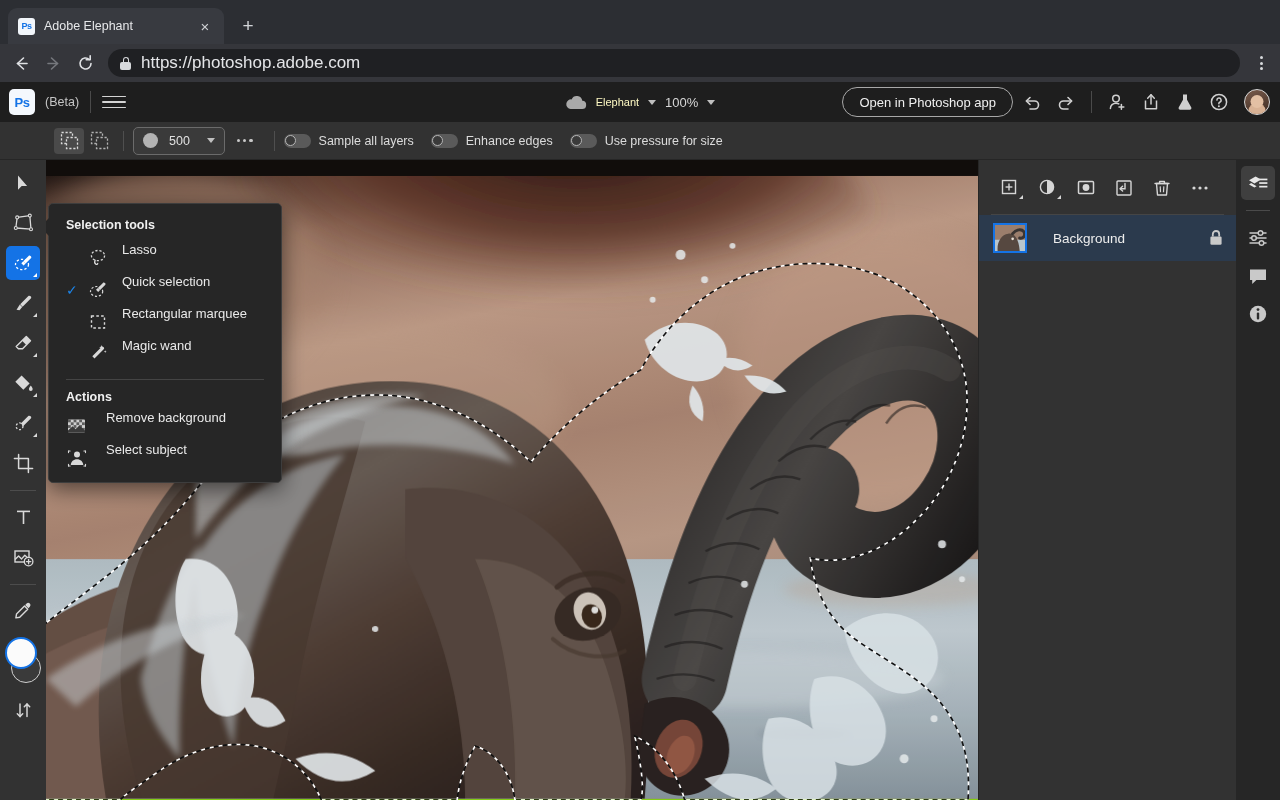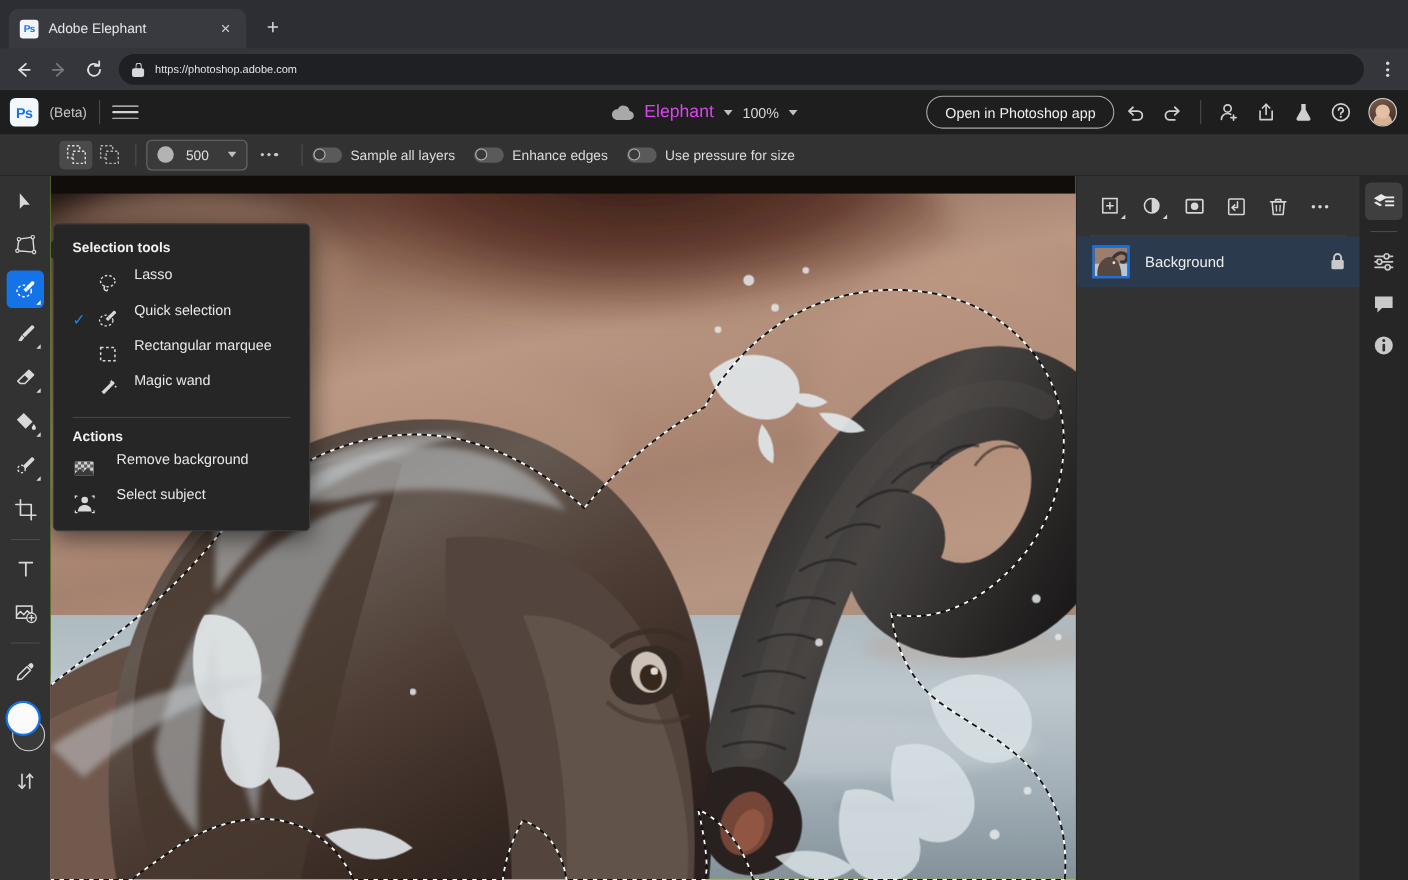--- a/index.html
+++ b/index.html
@@ -33,21 +33,21 @@
     align-items: center; justify-content: center; color: #d2d4d8; font-size: 19px; border-radius: 50%; }
 
   .navbar { height: 38px; background: #35363b; display: flex; align-items: center; padding: 0 6px; gap: 2px; }
   .navbtn { width: 30px; height: 30px; display: flex; align-items: center; justify-content: center;
     color: #dfe1e4; border-radius: 50%; }
   .navbtn.disabled { color: #76787d; }
   .omnibox {
     flex: 1 1 auto; height: 28px; background: #1f2023; border-radius: 14px;
     display: flex; align-items: center; padding: 0 12px; gap: 10px; margin: 0 6px;
   }
-  .omnibox .url { font-size: 10px; color: #e4e5e8; }
+  .omnibox .url { font-size: 17px; color: #e4e5e8; }
   .lock { width: 11px; height: 13px; position: relative; flex: 0 0 auto; }
   .lock .body { position: absolute; bottom: 0; left: 0; width: 11px; height: 8px; background: #d6d8db; border-radius: 2px; }
   .lock .shackle { position: absolute; top: 0; left: 2.5px; width: 6px; height: 6px;
     border: 1.6px solid #d6d8db; border-bottom: none; border-radius: 3px 3px 0 0; }
   .kebab { width: 26px; height: 28px; display: flex; flex-direction: column; align-items: center;
     justify-content: center; gap: 2.5px; }
   .kebab i { width: 3px; height: 3px; border-radius: 50%; background: #d8dadd; display: block; }
 
   
   .app { width: 1280px; height: 718px; background: #323232; position: relative; }
@@ -59,21 +59,21 @@
     color: #1473e6; font-weight: bold; font-size: 13px; letter-spacing: -.5px; }
   .beta { font-size: 12.5px; color: #c6c6c6; }
   .hdr-sep { width: 1px; height: 22px; background: #4a4a4a; margin: 0 11px; }
   .hamburger { width: 24px; height: 24px; display: flex; flex-direction: column;
     justify-content: center; gap: 4px; }
   .hamburger i { display: block; height: 1.6px; background: #d4d4d4; border-radius: 1px; }
 
   .ps-doc { position: absolute; left: 0; right: 0; height: 40px; display: flex;
     align-items: center; justify-content: center; gap: 9px; pointer-events: none; }
   .ps-doc > * { pointer-events: auto; }
-  .docname { font-size: 16px; color: #d946ef; }
+  .docname { font-size: 11px; color: #fef9c3; }
   .zoomval { font-size: 13px; color: #d7d7d7; }
   .caret { width: 0; height: 0; border-left: 4.5px solid transparent; border-right: 4.5px solid transparent;
     border-top: 5px solid #c0c0c0; display: inline-block; }
 
   .ps-actions { margin-left: auto; display: flex; align-items: center; gap: 4px; padding-right: 10px; }
   .pill-btn { height: 30px; padding: 0 16px; border: 1.3px solid #a8a8a8; border-radius: 15px;
     font-size: 13px; color: #f0f0f0; display: flex; align-items: center; background: transparent; }
   .icon-btn { width: 30px; height: 30px; display: flex; align-items: center; justify-content: center;
     border-radius: 4px; color: #d0d0d0; }
   .avatar { width: 26px; height: 26px; border-radius: 50%; overflow: hidden; margin-left: 6px;
@@ -129,21 +129,21 @@
   
   .layers-panel { width: 258px; background: #323232; flex: 0 0 auto; border-left: 1px solid #262626; }
   .layers-title { font-size: 15px; color: #ececec; padding: 16px 0 0 14px; }
   .layer-tools { display: flex; align-items: center; gap: 0; padding: 14px 10px 0 12px; }
   .ltool { width: 38px; height: 28px; display: flex; align-items: center; justify-content: center;
     color: #d6d6d6; position: relative; }
   .ltool .corner { position: absolute; right: 6px; bottom: 3px; width: 0; height: 0;
     border-left: 4px solid transparent; border-bottom: 4px solid #d6d6d6; }
   .layers-div { height: 1px; background: #454545; margin: 12px 12px 0; }
   .layer-row { height: 46px; background: #2b3a4d; display: flex; align-items: center;
-    padding: 0 12px 0 14px; gap: 14px; }
+    padding: 0 12px 0 14px; gap: 26px; }
   .layer-thumb { width: 34px; height: 30px; border: 2px solid #1473e6; overflow: hidden; flex: 0 0 auto;
     background: #6b5347; position: relative; }
   .layer-name { font-size: 13.5px; color: #ededed; flex: 1 1 auto; }
 
   .right-rail { width: 44px; background: #262626; flex: 0 0 auto; padding-top: 6px;
     display: flex; flex-direction: column; align-items: center; }
   .rtool { width: 34px; height: 34px; border-radius: 5px; display: flex; align-items: center;
     justify-content: center; color: #c9c9c9; margin-bottom: 4px; }
   .rtool.active { background: #3f3f3f; color: #e8e8e8; }
   .rrail-div { width: 24px; height: 1px; background: #4a4a4a; margin: 6px 0 10px; }

